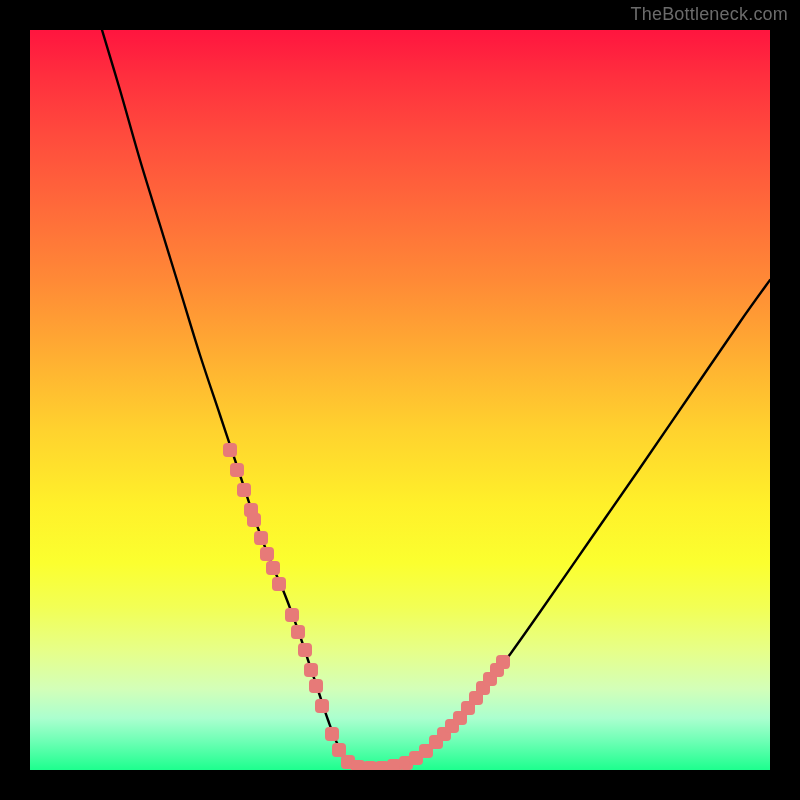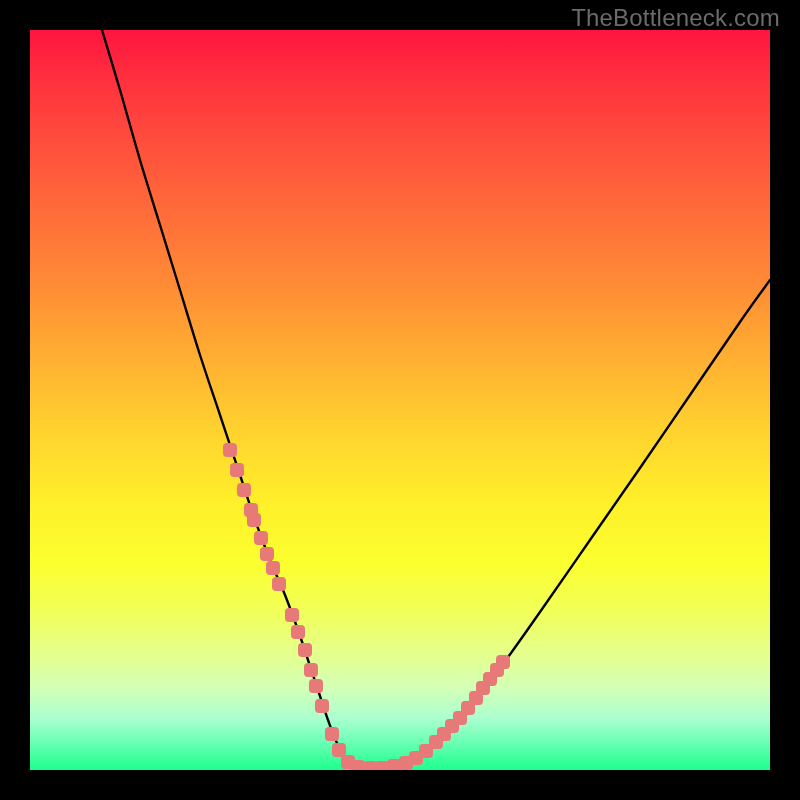--- a/index.html
+++ b/index.html
@@ -39,23 +39,23 @@
       #e6ff8a 84%,
       #d3ffb8 89%,
       #abffcf 93%,
       #70ffb6 96%,
       #1dff8e 100%
     );
   }
   .watermark {
     position: absolute;
     top: 4px;
-    right: 20px;
+    right: 12px;
     color: #6b6b6b;
-    font-size: 24px;
+    font-size: 18px;
     font-weight: 500;
     letter-spacing: 0.2px;
     user-select: none;
   }
   svg.curve {
     position: absolute;
     left: 0;
     top: 0;
     width: 740px;
     height: 740px;

